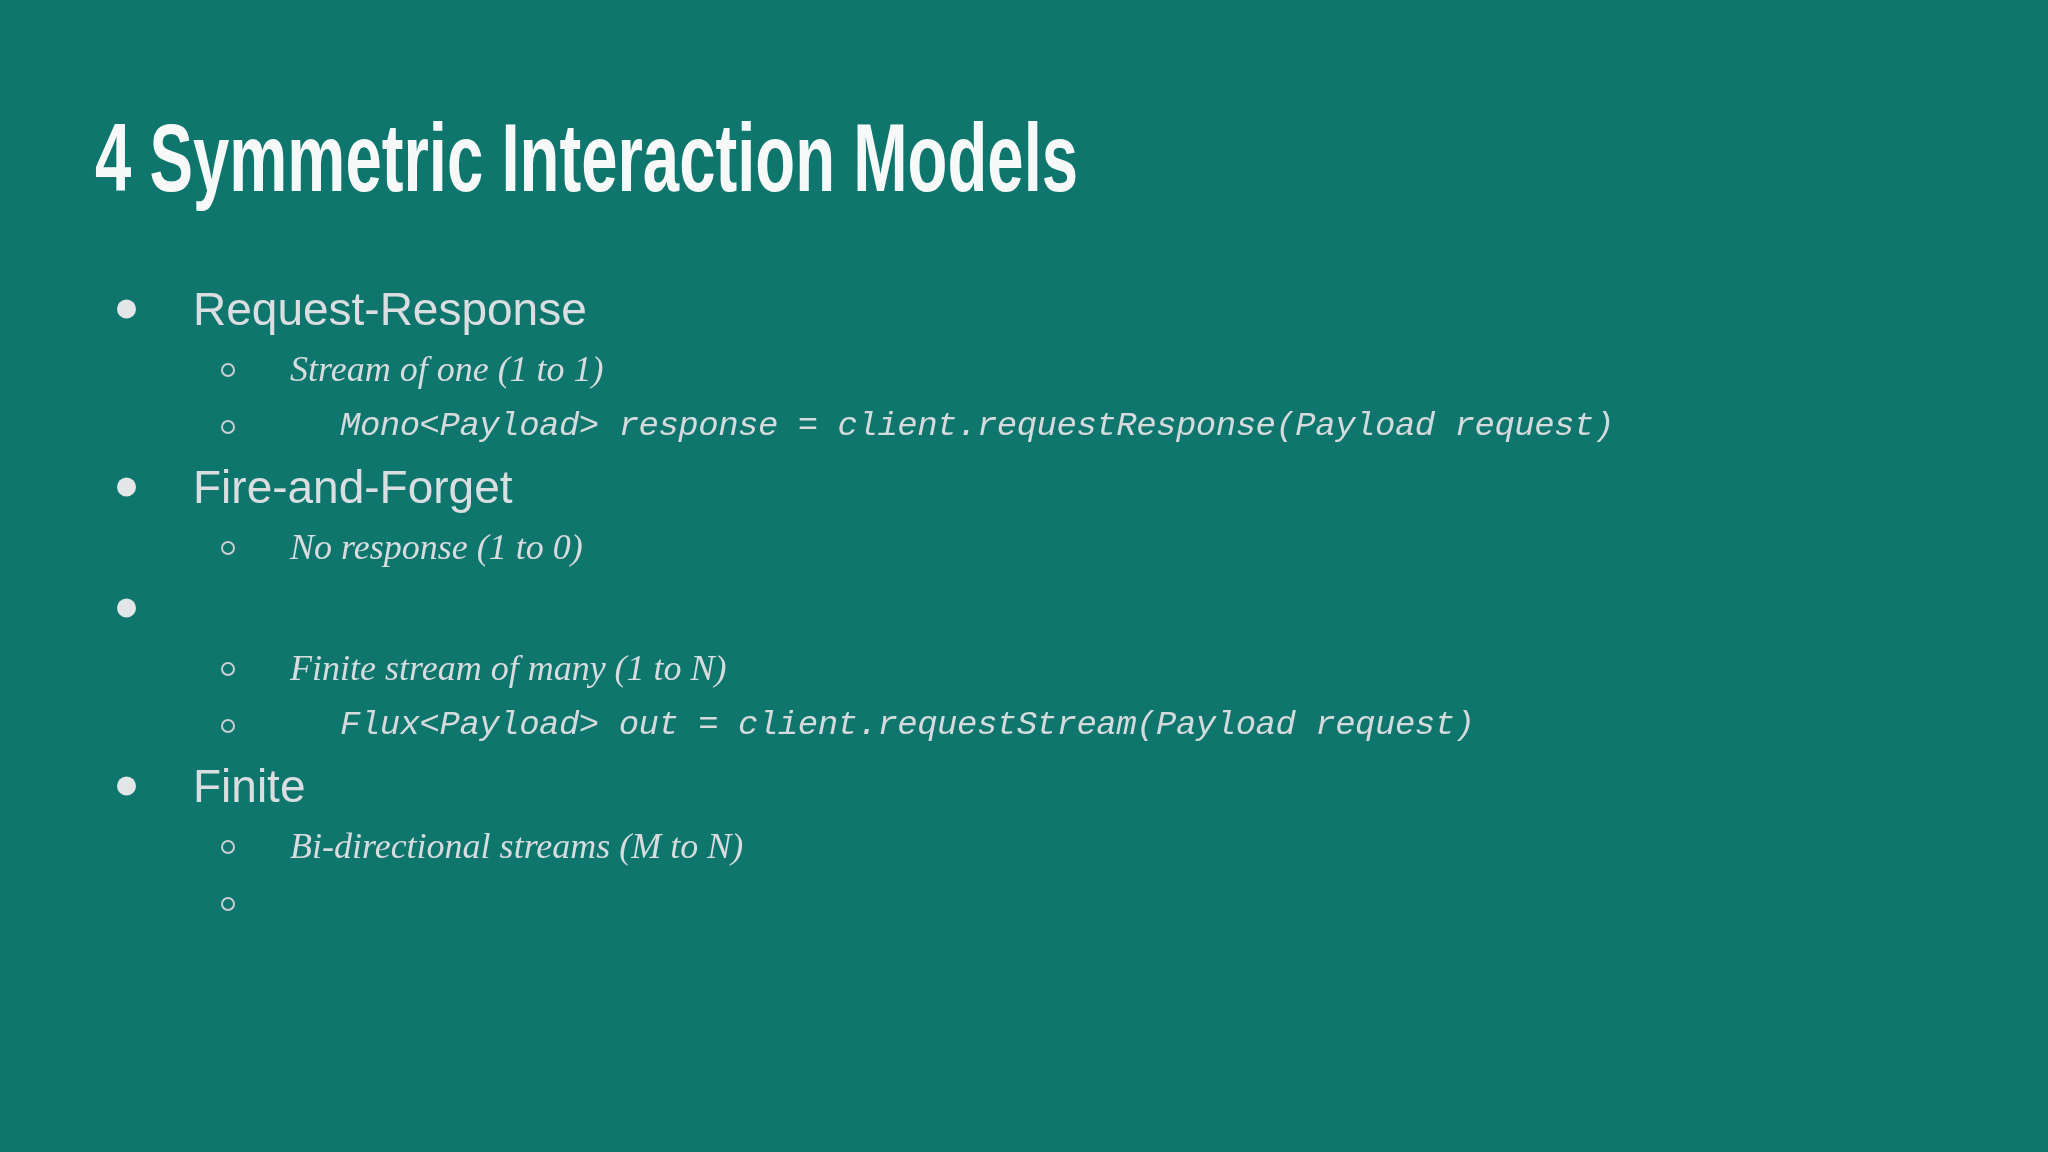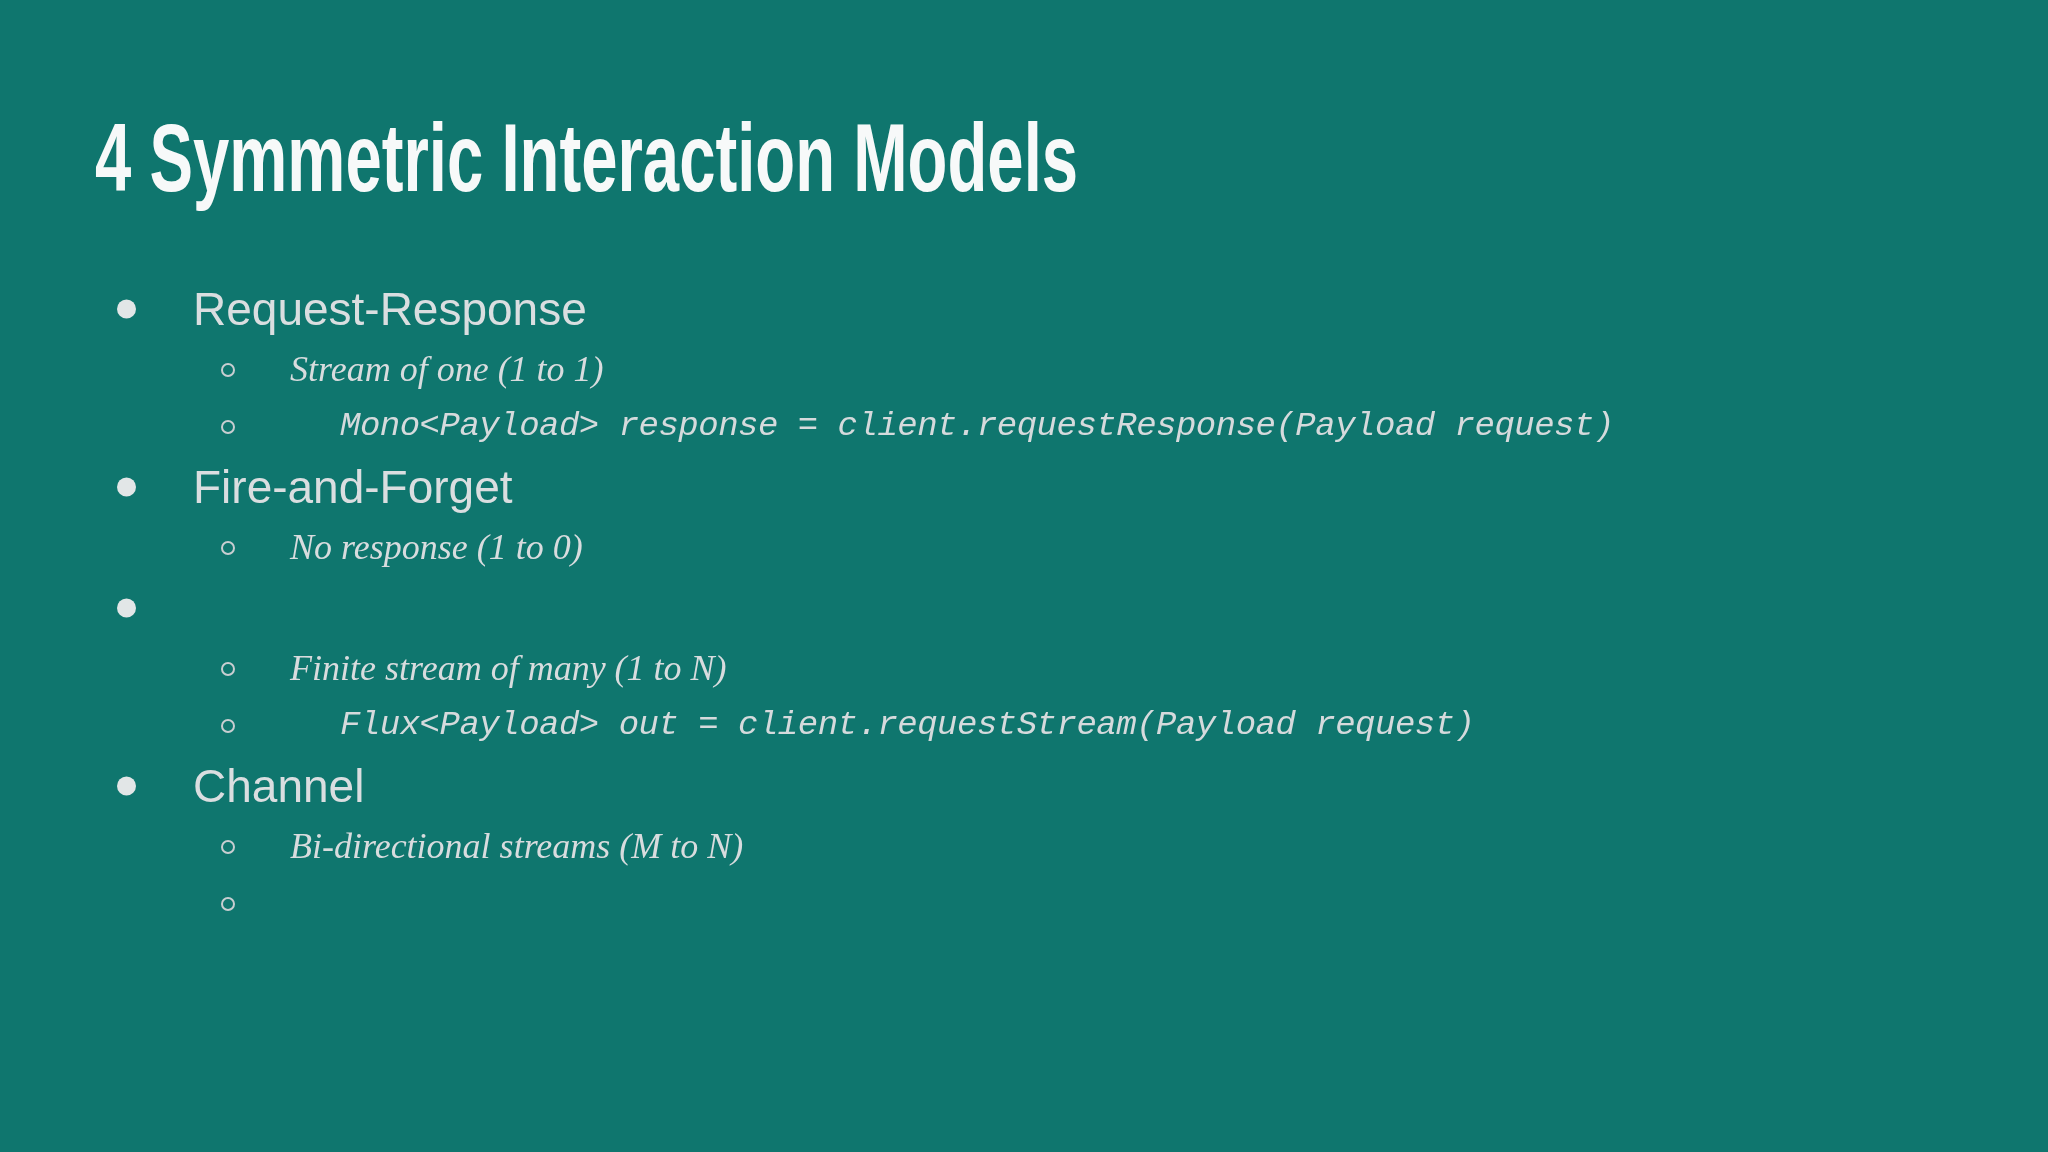--- a/index.html
+++ b/index.html
@@ -131,21 +131,21 @@
       <span class="ring"></span>
       <span class="txt-l2">Finite stream of many (1 to N)</span>
     </div>
     <div class="row row-l2">
       <span class="ring"></span>
       <span class="txt-code">Flux&lt;Payload&gt; out = client.requestStream(Payload request)</span>
     </div>
 
     <div class="row row-l1">
       <span class="dot"></span>
-      <span class="txt-l1">Channel</span>
+      <span class="txt-l1">Finite</span>
     </div>
     <div class="row row-l2">
       <span class="ring"></span>
       <span class="txt-l2">Bi-directional streams (M to N)</span>
     </div>
     <div class="row row-l2">
       <span class="ring"></span>
     </div>
 
   </div>

